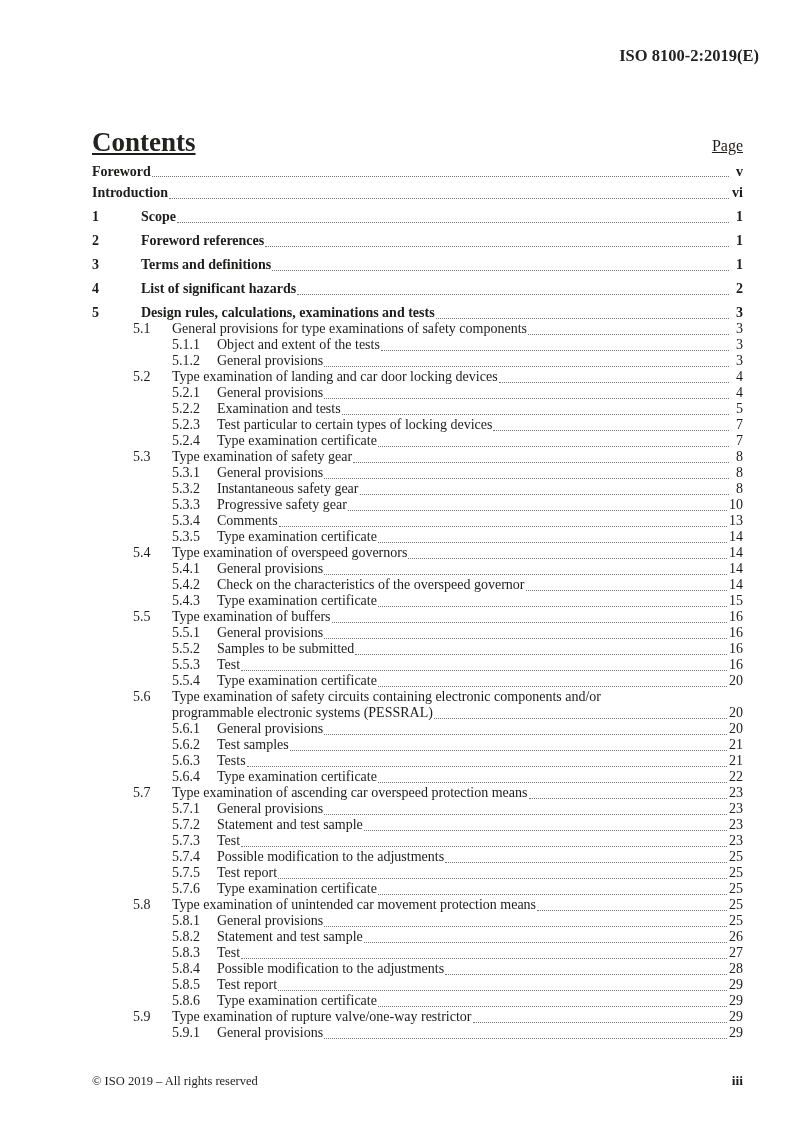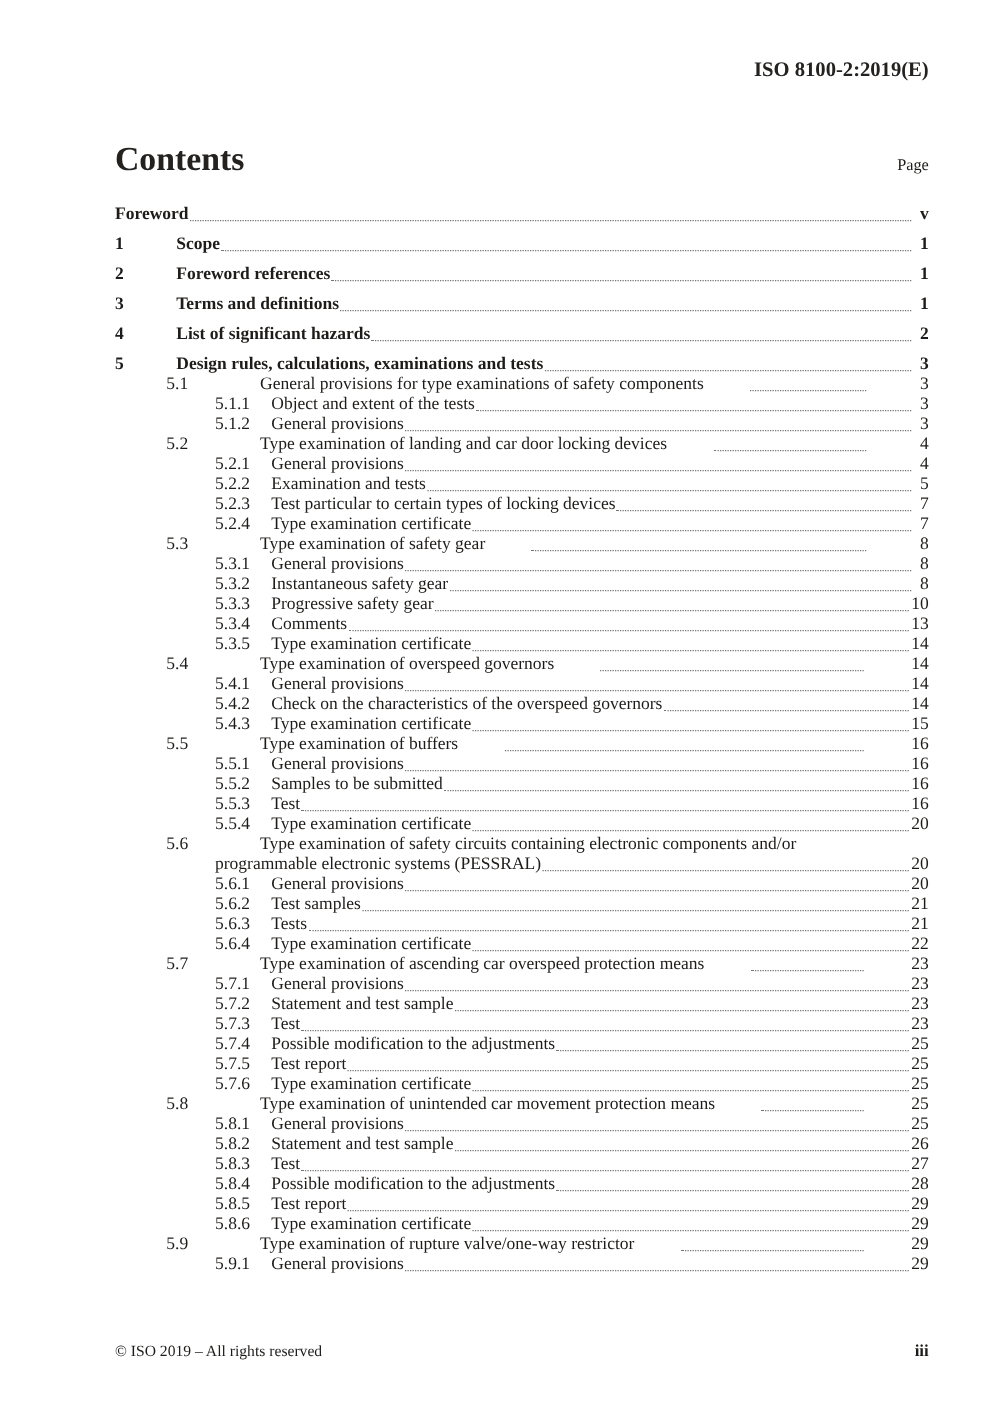--- a/index.html
+++ b/index.html
@@ -6,44 +6,44 @@
   html, body { background: #ffffff; }
   body {
     width: 793px; height: 1122px; position: relative;
     font-family: "Liberation Serif", serif;
     color: #1e1c1a;
     overflow: hidden;
   }
   .page { position: absolute; inset: 0; background: #fff; }
 
   .header {
-    position: absolute; top: 46px; left: 92px; right: 50px;
+    position: absolute; top: 46px; left: 92px; right: 34px;
     text-align: right; font-weight: bold; font-size: 16.5px; line-height: 19px;
     color: #242220;
   }
 
   .contents-row {
-    position: absolute; top: 112px; left: 92px; right: 50px;
-    display: flex; justify-content: space-between; align-items: flex-end;
+    position: absolute; top: 127px; left: 92px; right: 50px;
+    display: flex; justify-content: space-between; align-items: flex-end; text-decoration: underline;
   }
   .contents-title { font-size: 27px; font-weight: bold; line-height: 31px; color: #242220; }
-  .page-label { font-size: 13px; padding-bottom: 3px; }
+  .page-label { font-size: 16px; padding-bottom: 3px; }
 
   .toc { position: absolute; top: 158px; left: 92px; right: 50px; }
 
   .row {
     display: flex; align-items: flex-end;
     font-size: 14px; line-height: 16px;
     white-space: nowrap;
   }
   .row .ttl { white-space: nowrap; }
   .row.l0 { font-weight: bold; margin-top: 5.5px; }
   .row.l1 { font-weight: bold; margin-top: 8px; }
   .row.l1 .num { width: 49px; flex: none; }
-  .row.l2 { padding-left: 41px; gap: 36px; }
+  .row.l2 { padding-left: 41px; }
   .row.l2 .num { width: 39px; flex: none; }
   .row.l3 { padding-left: 80px; }
   .row.l3 .num { width: 45px; flex: none; }
   .row.cont { padding-left: 80px; }
 
   .dots {
     flex: 1 1 auto; min-width: 12px;
     border-bottom: 1.5px dotted #767371;
     margin: 0 2px 2.5px 1px;
   }
@@ -67,20 +67,25 @@
     <div class="contents-title">Contents</div>
     <div class="page-label">Page</div>
   </div>
 
   <div class="toc">
       <div class="row l0">
         <span class="ttl">Foreword</span>
         <span class="dots"></span>
         <span class="pg">v</span>
       </div>
+      <div class="row l0">
+        <span class="ttl">Introduction</span>
+        <span class="dots"></span>
+        <span class="pg">vi</span>
+      </div>
       <div class="row l1">
         <span class="num">1</span>
         <span class="ttl">Scope</span>
         <span class="dots"></span>
         <span class="pg">1</span>
       </div>
       <div class="row l1">
         <span class="num">2</span>
         <span class="ttl">Foreword references</span>
         <span class="dots"></span>
@@ -195,21 +200,21 @@
         <span class="pg">14</span>
       </div>
       <div class="row l3">
         <span class="num">5.4.1</span>
         <span class="ttl">General provisions</span>
         <span class="dots"></span>
         <span class="pg">14</span>
       </div>
       <div class="row l3">
         <span class="num">5.4.2</span>
-        <span class="ttl">Check on the characteristics of the overspeed governors</span>
+        <span class="ttl">Check on the characteristics of the overspeed governor</span>
         <span class="dots"></span>
         <span class="pg">14</span>
       </div>
       <div class="row l3">
         <span class="num">5.4.3</span>
         <span class="ttl">Type examination certificate</span>
         <span class="dots"></span>
         <span class="pg">15</span>
       </div>
       <div class="row l2">

